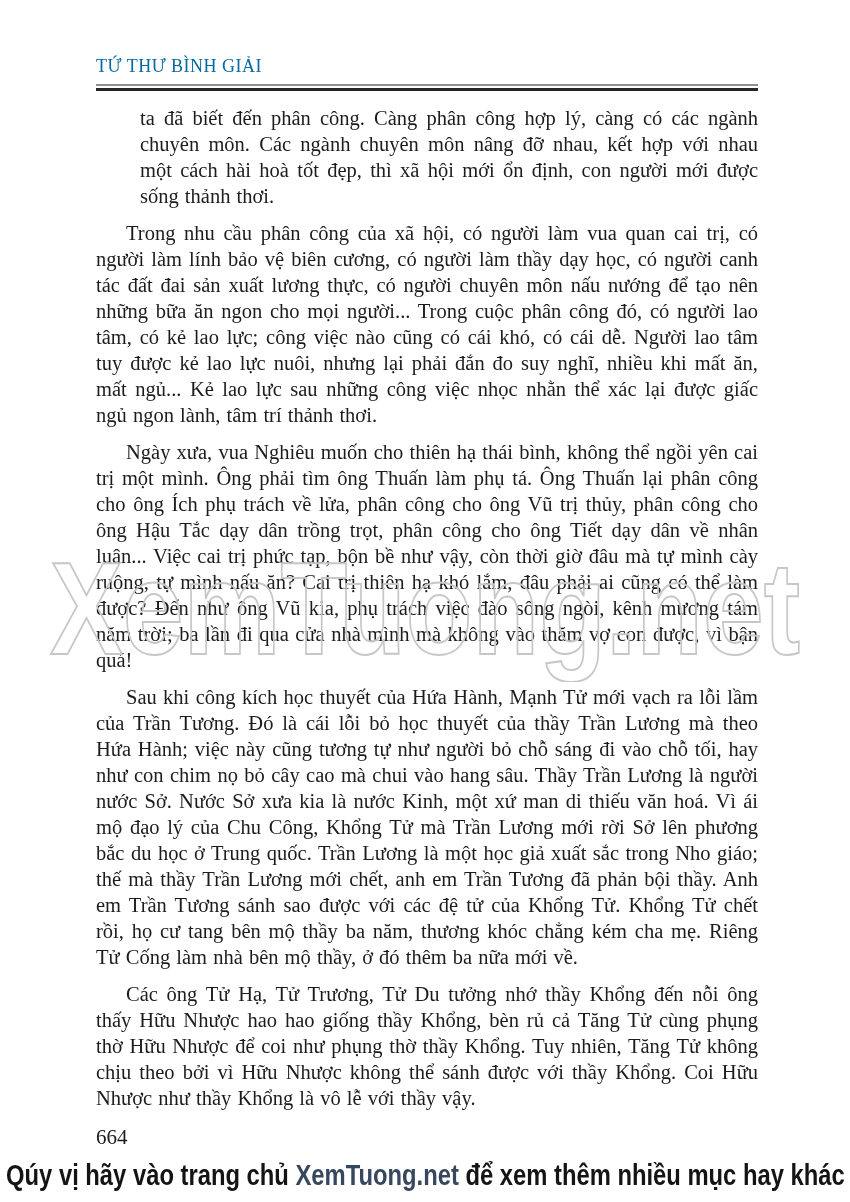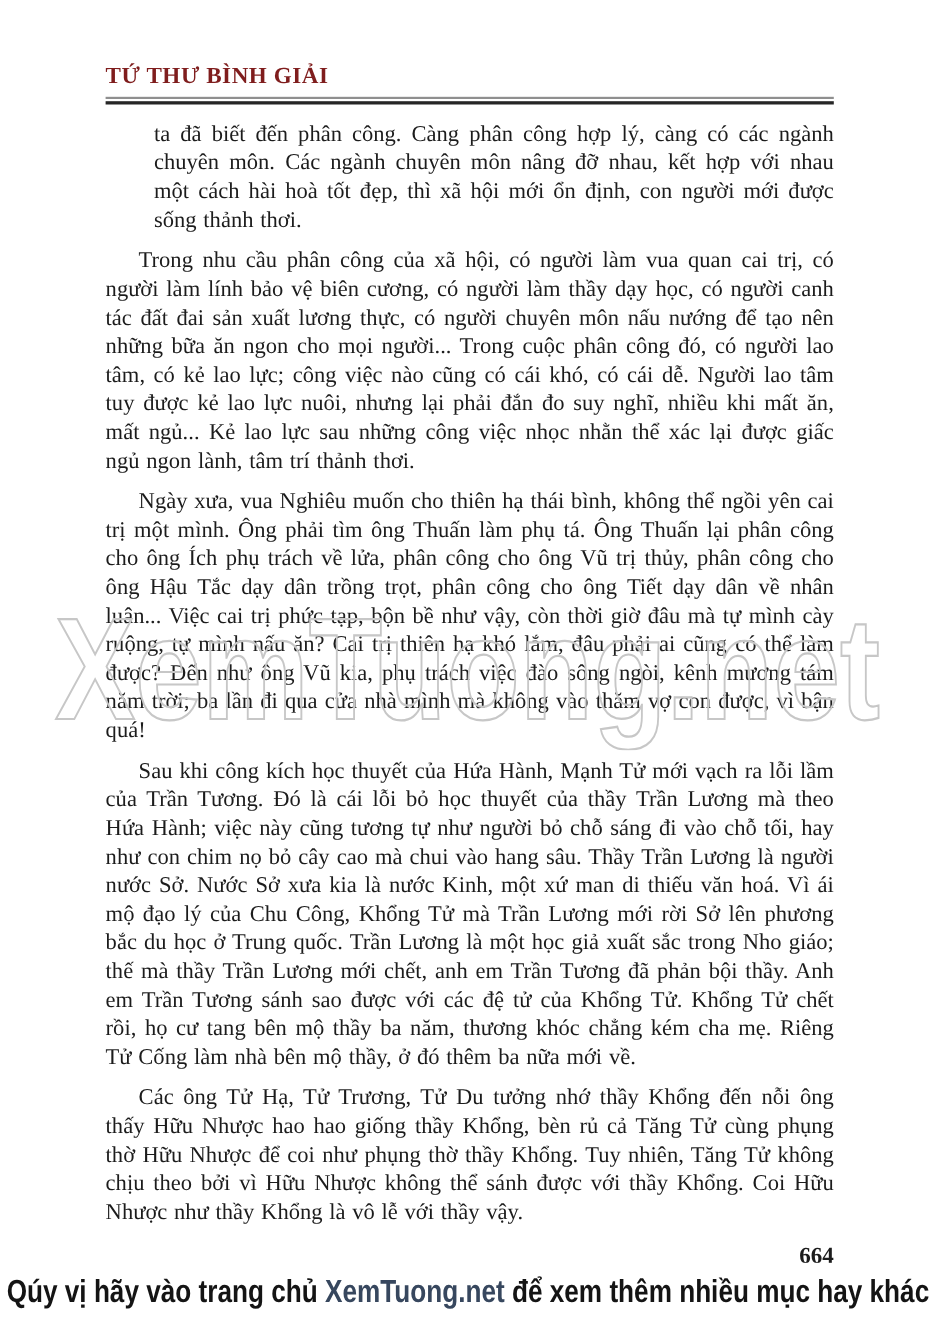--- a/index.html
+++ b/index.html
@@ -16,24 +16,24 @@
     font-family: "Liberation Serif", "DejaVu Serif", serif;
     color: #1c1c1c;
   }
   .content {
     position: absolute;
     left: 96px;
     top: 56px;
     width: 662px;
   }
   .running-header {
-    font-size: 21px;
-    font-weight: bold;
+    font-size: 18px;
+    font-weight: normal;
     letter-spacing: 0.5px;
-    color: #7f1d1d;
+    color: #0369a1;
   }
   .header-rule {
     margin-top: 7px;
     margin-bottom: 14px;
     height: 2px;
     border-top: 2px solid #8f8f8f;
     border-bottom: 3px solid #262626;
   }
   .para {
     margin: 0 0 11px 0;
@@ -43,22 +43,21 @@
     text-indent: 30px;
     word-spacing: 1px;
   }
   .para.first {
     text-indent: 0;
     margin-left: 44px;
   }
   .page-number {
     margin-top: 14px;
     font-size: 21px;
-    font-weight: bold;
-    text-align: right;
+    font-weight: normal;
   }
   .watermark {
     position: absolute;
     left: 0;
     top: 542px;
     pointer-events: none;
   }
   .watermark text {
     font-family: "Liberation Sans", "DejaVu Sans", sans-serif;
     font-weight: bold;

